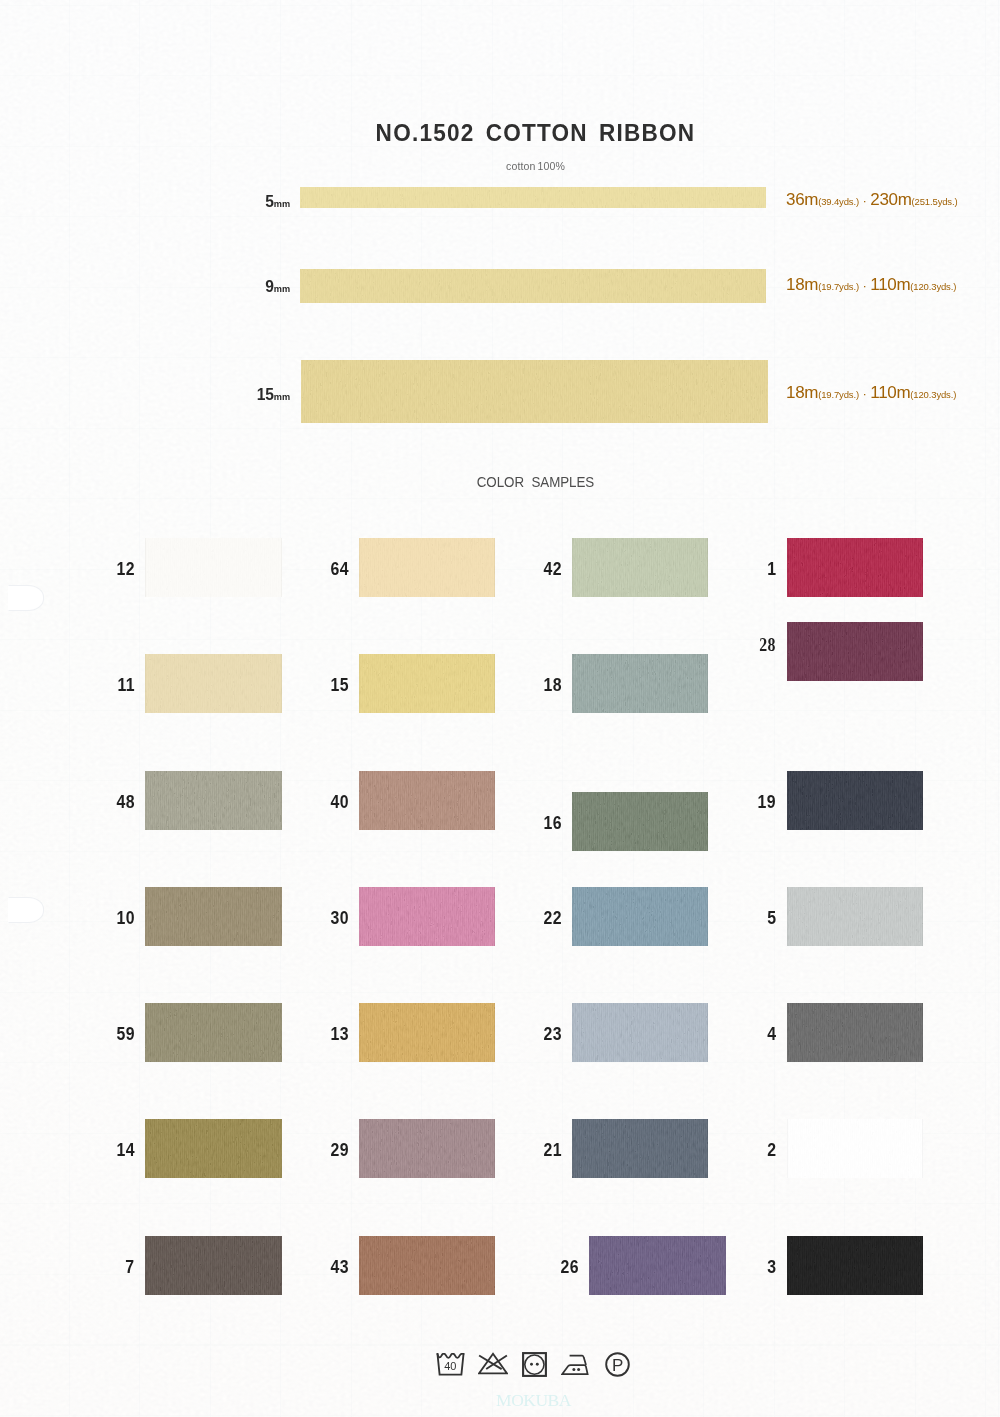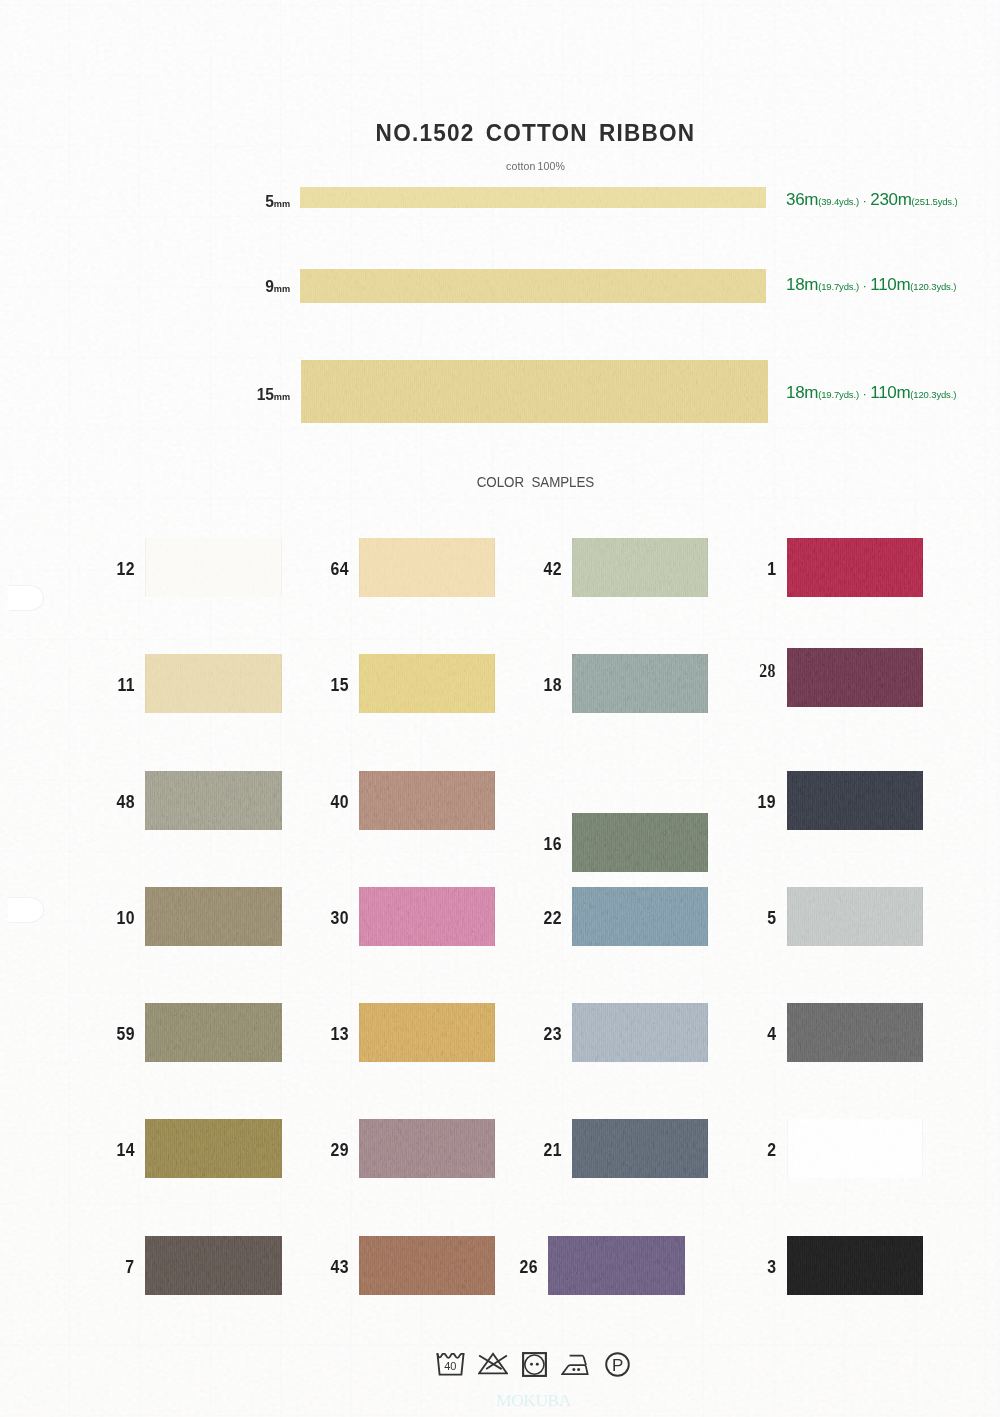--- a/index.html
+++ b/index.html
@@ -34,21 +34,21 @@
   .subtitle{position:absolute;left:0;width:1071px;text-align:center;
             font-size:11px;color:#6b6b6b;letter-spacing:.1px;white-space:pre;word-spacing:-1px;transform:scaleX(.96);}
 
   
   .wrow{position:absolute;left:0;width:1000px;}
   .wlabel{position:absolute;left:0;width:290px;text-align:right;
           white-space:nowrap;color:#2a2a2a;}
   .wlabel .num{font-size:15.6px;font-weight:bold;letter-spacing:-0.1px;}
   .wlabel .unit{font-size:9.2px;font-weight:bold;letter-spacing:-0.1px;}
   .bar{position:absolute;}
-  .wlen{position:absolute;left:786px;white-space:nowrap;color:#15803d;}
+  .wlen{position:absolute;left:786px;white-space:nowrap;color:#a16207;}
   .wlen .big{font-size:17px;letter-spacing:-0.3px;}
   .wlen .small{font-size:9.5px;letter-spacing:-0.15px;}
   .wlen .dot{font-size:13px;padding:0 3.5px;}
 
   .section-title{position:absolute;left:0;width:1071px;text-align:center;
                  font-size:14.3px;color:#4d4d4d;letter-spacing:-0.05px;white-space:pre;transform:scaleX(.935);}
 
   
   .sw{position:absolute;}
   .sw .chip{position:absolute;left:0;top:0;}
@@ -328,21 +328,21 @@
                 <feComponentTransfer>
                   <feFuncA type="table" tableValues="1 0"></feFuncA>
                 </feComponentTransfer>
               </filter>
               <rect width="100%" height="100%" filter="url(#gr9d)"></rect>
               <rect width="100%" height="100%" filter="url(#gr9l)"></rect>
             </svg>
           </span>
         </div>
       </div>
-      <div class="sw" style="left: 786.5px; top: 648px; width: 136.5px; height: 42px; font-family: Liberation Serif, serif;">
+      <div class="sw" style="left: 786.5px; top: 622px; width: 136.5px; height: 42px; font-family: Liberation Serif, serif;">
         <div class="lbl">28</div>
         <div class="chip weave" style="width:136.5px;height:59px;background:#70354e">
           <span class="rib" style="opacity:0.0541"></span>
           <span class="grain" style="opacity:0.0590">
             <svg xmlns="http://www.w3.org/2000/svg" preserveAspectRatio="none">
               <filter id="gr10d" x="0" y="0" width="100%" height="100%">
                 <feTurbulence type="fractalNoise" baseFrequency="0.70 0.16" numOctaves="3" seed="52" result="n"></feTurbulence>
                 <feColorMatrix in="n" type="matrix" values="0 0 0 0 0  0 0 0 0 0  0 0 0 0 0  .85 .85 .85 0 -.70"></feColorMatrix>
               </filter>
               <filter id="gr10l" x="0" y="0" width="100%" height="100%">
@@ -397,21 +397,21 @@
                 <feComponentTransfer>
                   <feFuncA type="table" tableValues="1 0"></feFuncA>
                 </feComponentTransfer>
               </filter>
               <rect width="100%" height="100%" filter="url(#gr12d)"></rect>
               <rect width="100%" height="100%" filter="url(#gr12l)"></rect>
             </svg>
           </span>
         </div>
       </div>
-      <div class="sw" style="left: 571.9px; top: 813px; width: 136.5px; height: 59px; padding-left: 36px;">
+      <div class="sw" style="left: 571.9px; top: 792px; width: 136.5px; height: 59px; padding-left: 36px;">
         <div class="lbl">16</div>
         <div class="chip weave" style="width:136.5px;height:59px;background:#788572">
           <span class="rib" style="opacity:0.0550"></span>
           <span class="grain" style="opacity:0.0600">
             <svg xmlns="http://www.w3.org/2000/svg" preserveAspectRatio="none">
               <filter id="gr13d" x="0" y="0" width="100%" height="100%">
                 <feTurbulence type="fractalNoise" baseFrequency="0.70 0.16" numOctaves="3" seed="73" result="n"></feTurbulence>
                 <feColorMatrix in="n" type="matrix" values="0 0 0 0 0  0 0 0 0 0  0 0 0 0 0  .85 .85 .85 0 -.70"></feColorMatrix>
               </filter>
               <filter id="gr13l" x="0" y="0" width="100%" height="100%">
@@ -765,21 +765,21 @@
                 <feComponentTransfer>
                   <feFuncA type="table" tableValues="1 0"></feFuncA>
                 </feComponentTransfer>
               </filter>
               <rect width="100%" height="100%" filter="url(#gr28d)"></rect>
               <rect width="100%" height="100%" filter="url(#gr28l)"></rect>
             </svg>
           </span>
         </div>
       </div>
-      <div class="sw" style="left: 548px; top: 1235.8px; width: 121px; height: 59px;">
+      <div class="sw" style="left: 589px; top: 1235.8px; width: 121px; height: 59px;">
         <div class="lbl">26</div>
         <div class="chip weave" style="width:136.5px;height:59px;background:#6d5f85">
           <span class="rib" style="opacity:0.0550"></span>
           <span class="grain" style="opacity:0.0600">
             <svg xmlns="http://www.w3.org/2000/svg" preserveAspectRatio="none">
               <filter id="gr29d" x="0" y="0" width="100%" height="100%">
                 <feTurbulence type="fractalNoise" baseFrequency="0.70 0.16" numOctaves="3" seed="185" result="n"></feTurbulence>
                 <feColorMatrix in="n" type="matrix" values="0 0 0 0 0  0 0 0 0 0  0 0 0 0 0  .85 .85 .85 0 -.70"></feColorMatrix>
               </filter>
               <filter id="gr29l" x="0" y="0" width="100%" height="100%">

